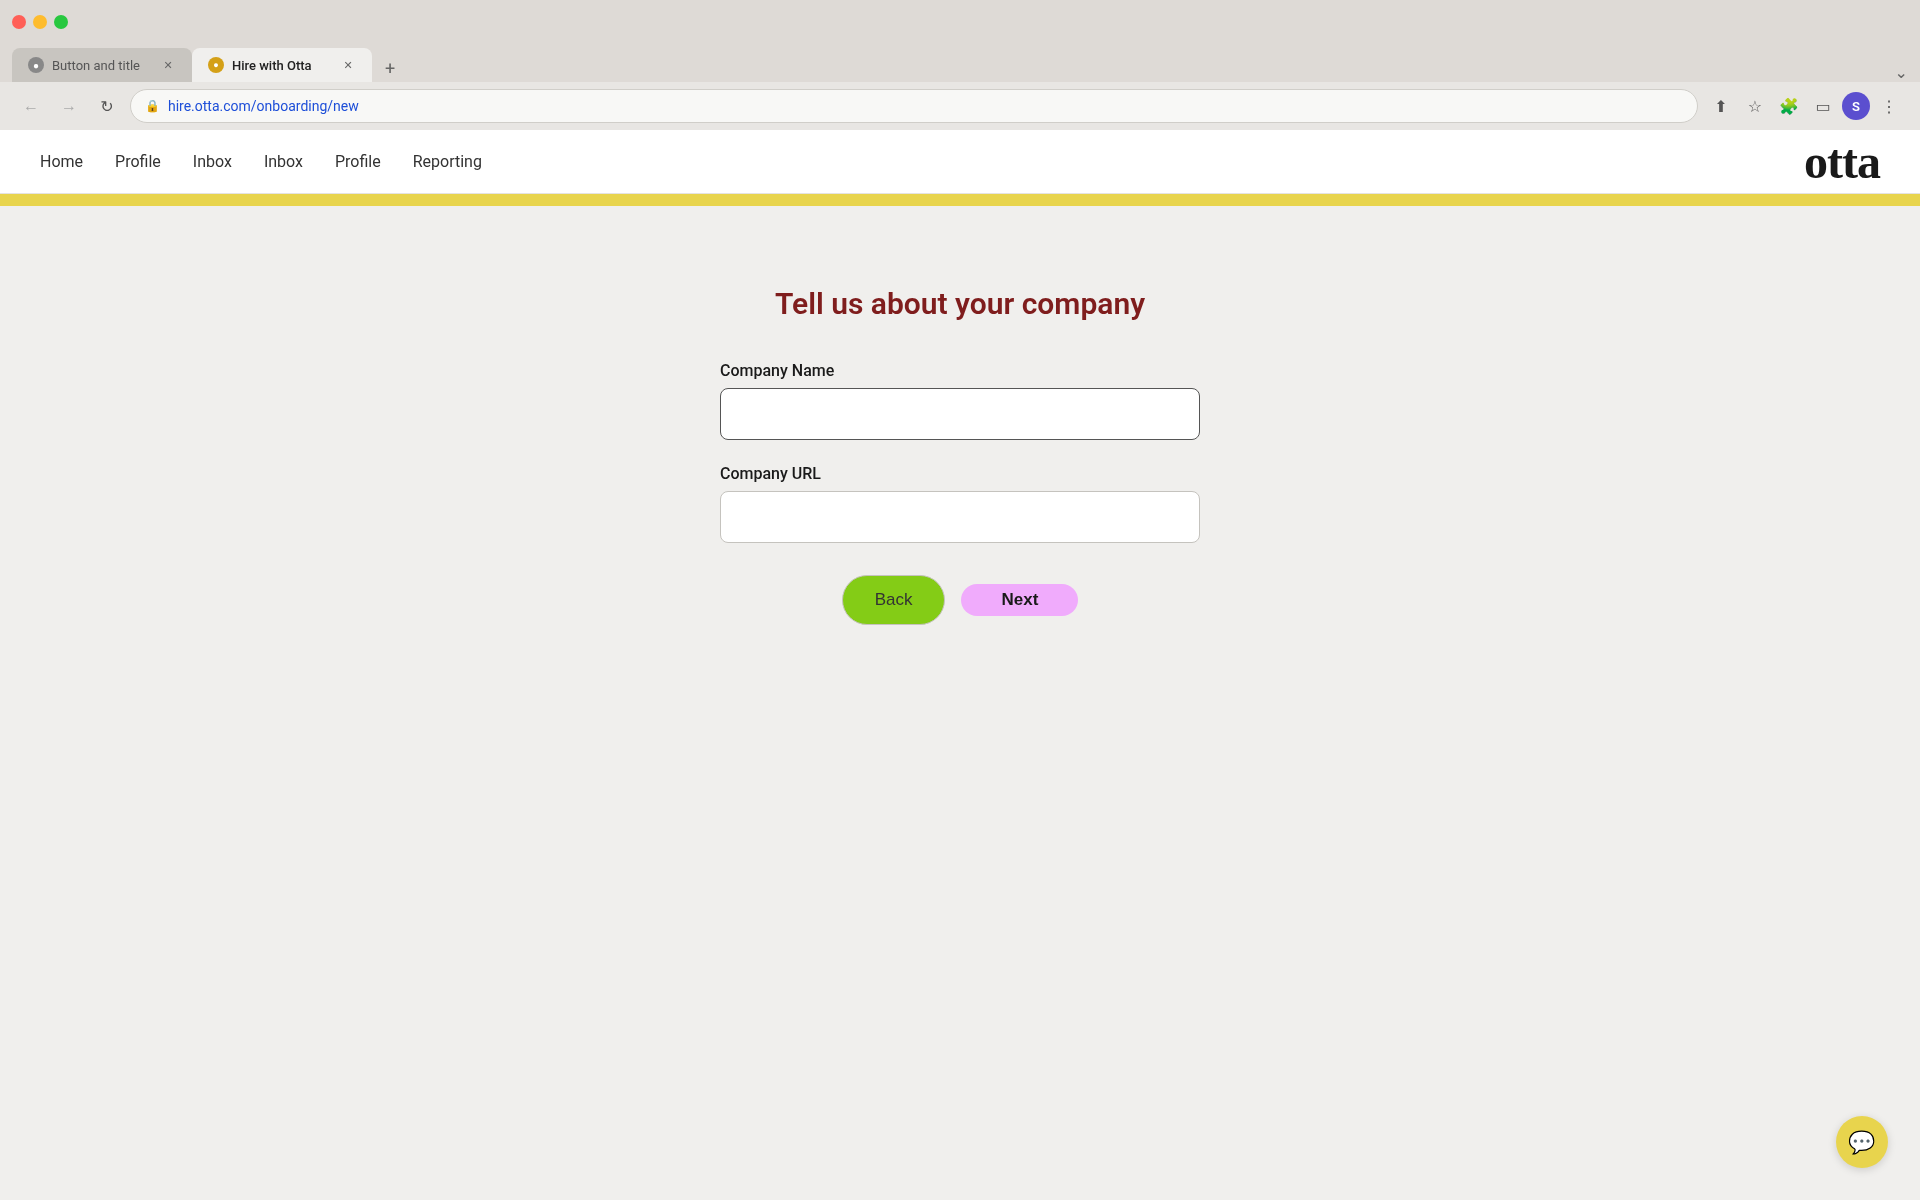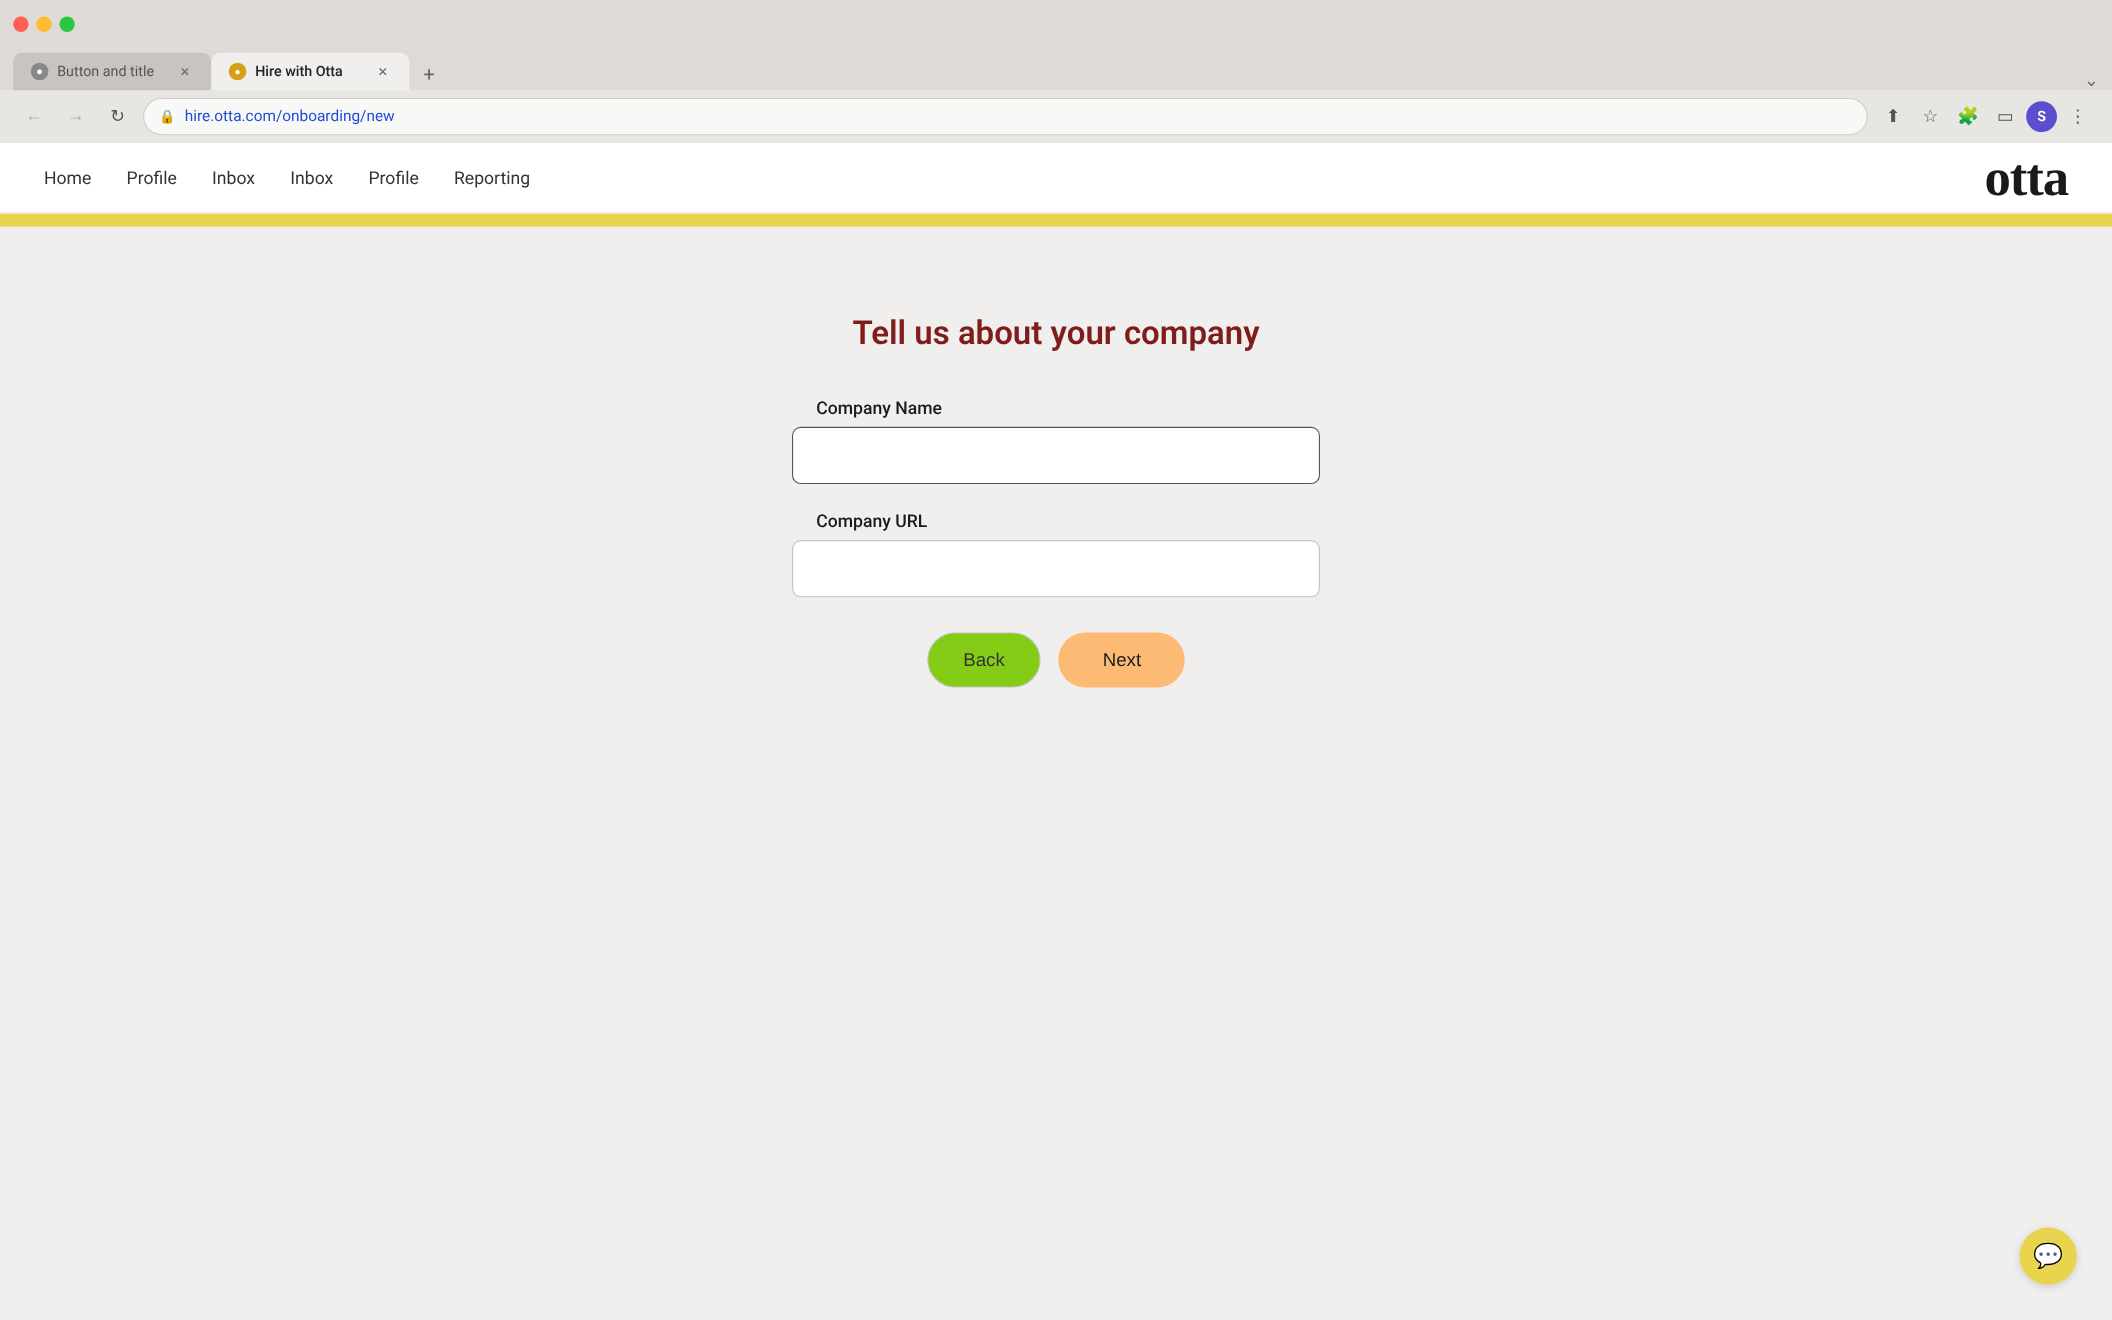--- a/index.html
+++ b/index.html
@@ -281,21 +281,20 @@
     .form-group {
       display: flex;
       flex-direction: column;
       gap: 8px;
     }
 
     .form-label {
       font-size: 16px;
       font-weight: 500;
       color: #1a1a1a;
-      margin-left: 22px;
     }
 
     .form-input {
       width: 100%;
       height: 52px;
       border: 1.5px solid #c5c3be;
       border-radius: 8px;
       padding: 0 16px;
       font-size: 16px;
       background: white;
@@ -321,29 +320,29 @@
       border-radius: 50px;
       border: 1.5px solid #c5c3be;
       background: #84cc16;
       font-size: 17px;
       color: #333;
       cursor: pointer;
       font-weight: 400;
     }
 
     .next-btn {
-      height: 50px;
+      height: 32px;
       padding: 0 40px;
       border-radius: 50px;
       border: none;
-      background: #fdba74;
+      background: #f0abfc;
       font-size: 17px;
       color: #1a1a1a;
       cursor: pointer;
-      font-weight: 400;
+      font-weight: 700;
     }
 
     
     .chat-widget {
       position: fixed;
       bottom: 32px;
       right: 32px;
       width: 52px;
       height: 52px;
       border-radius: 50%;

